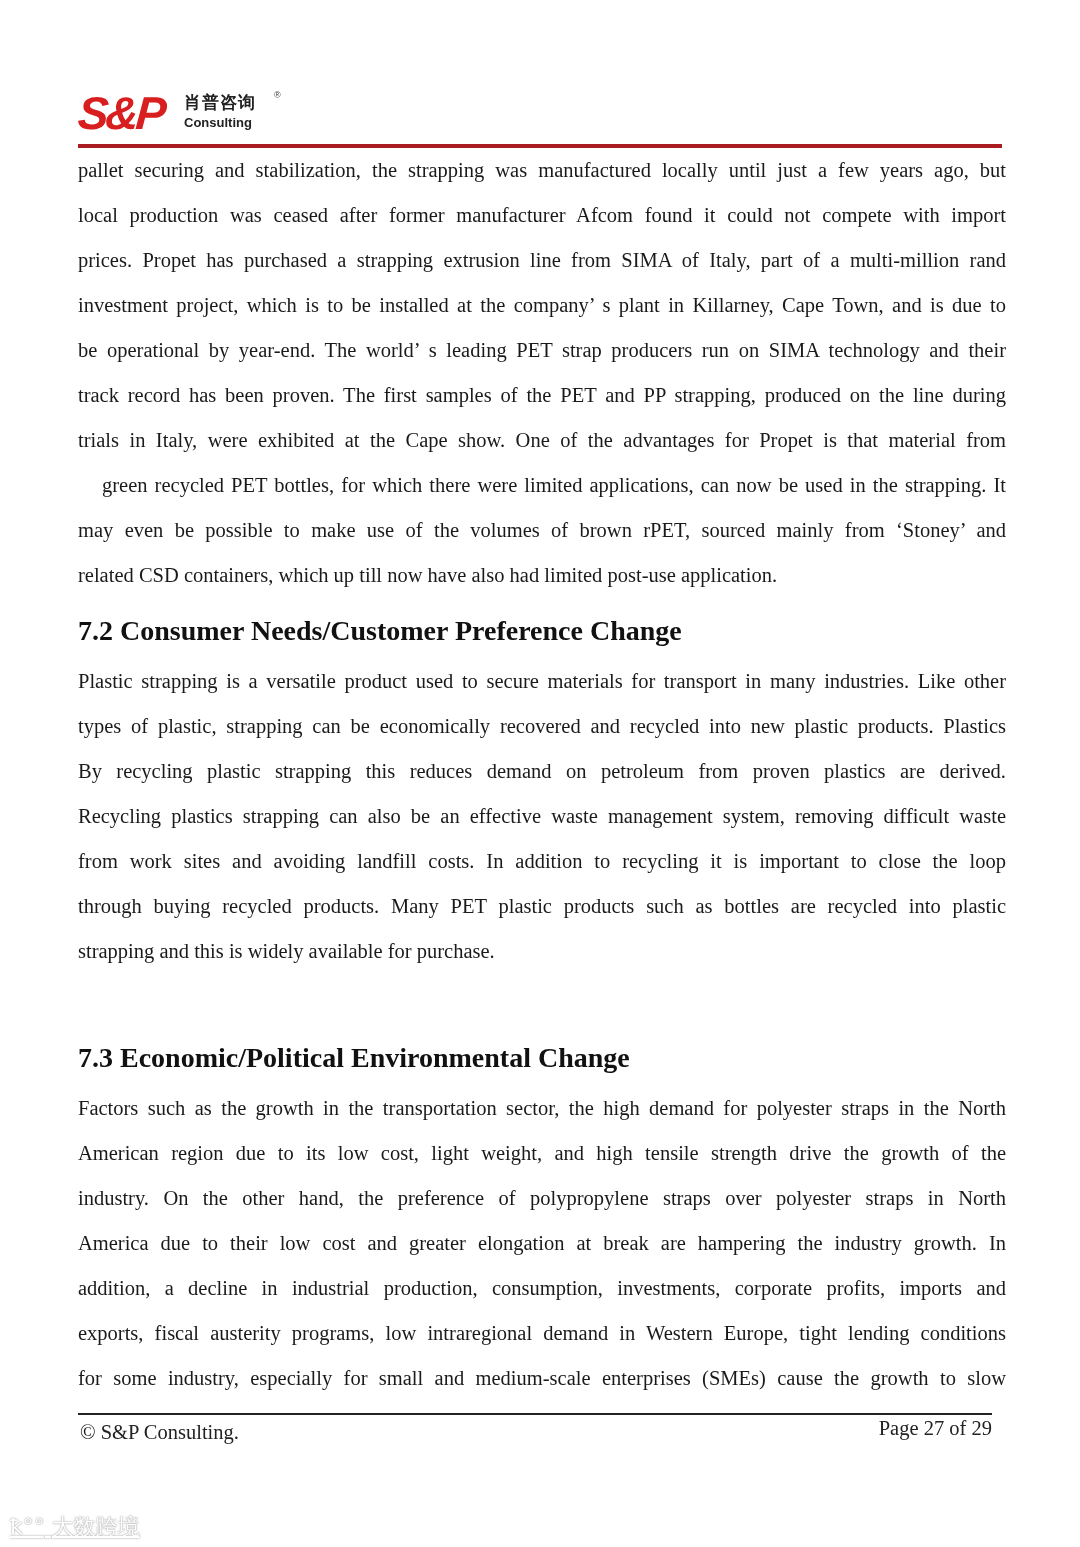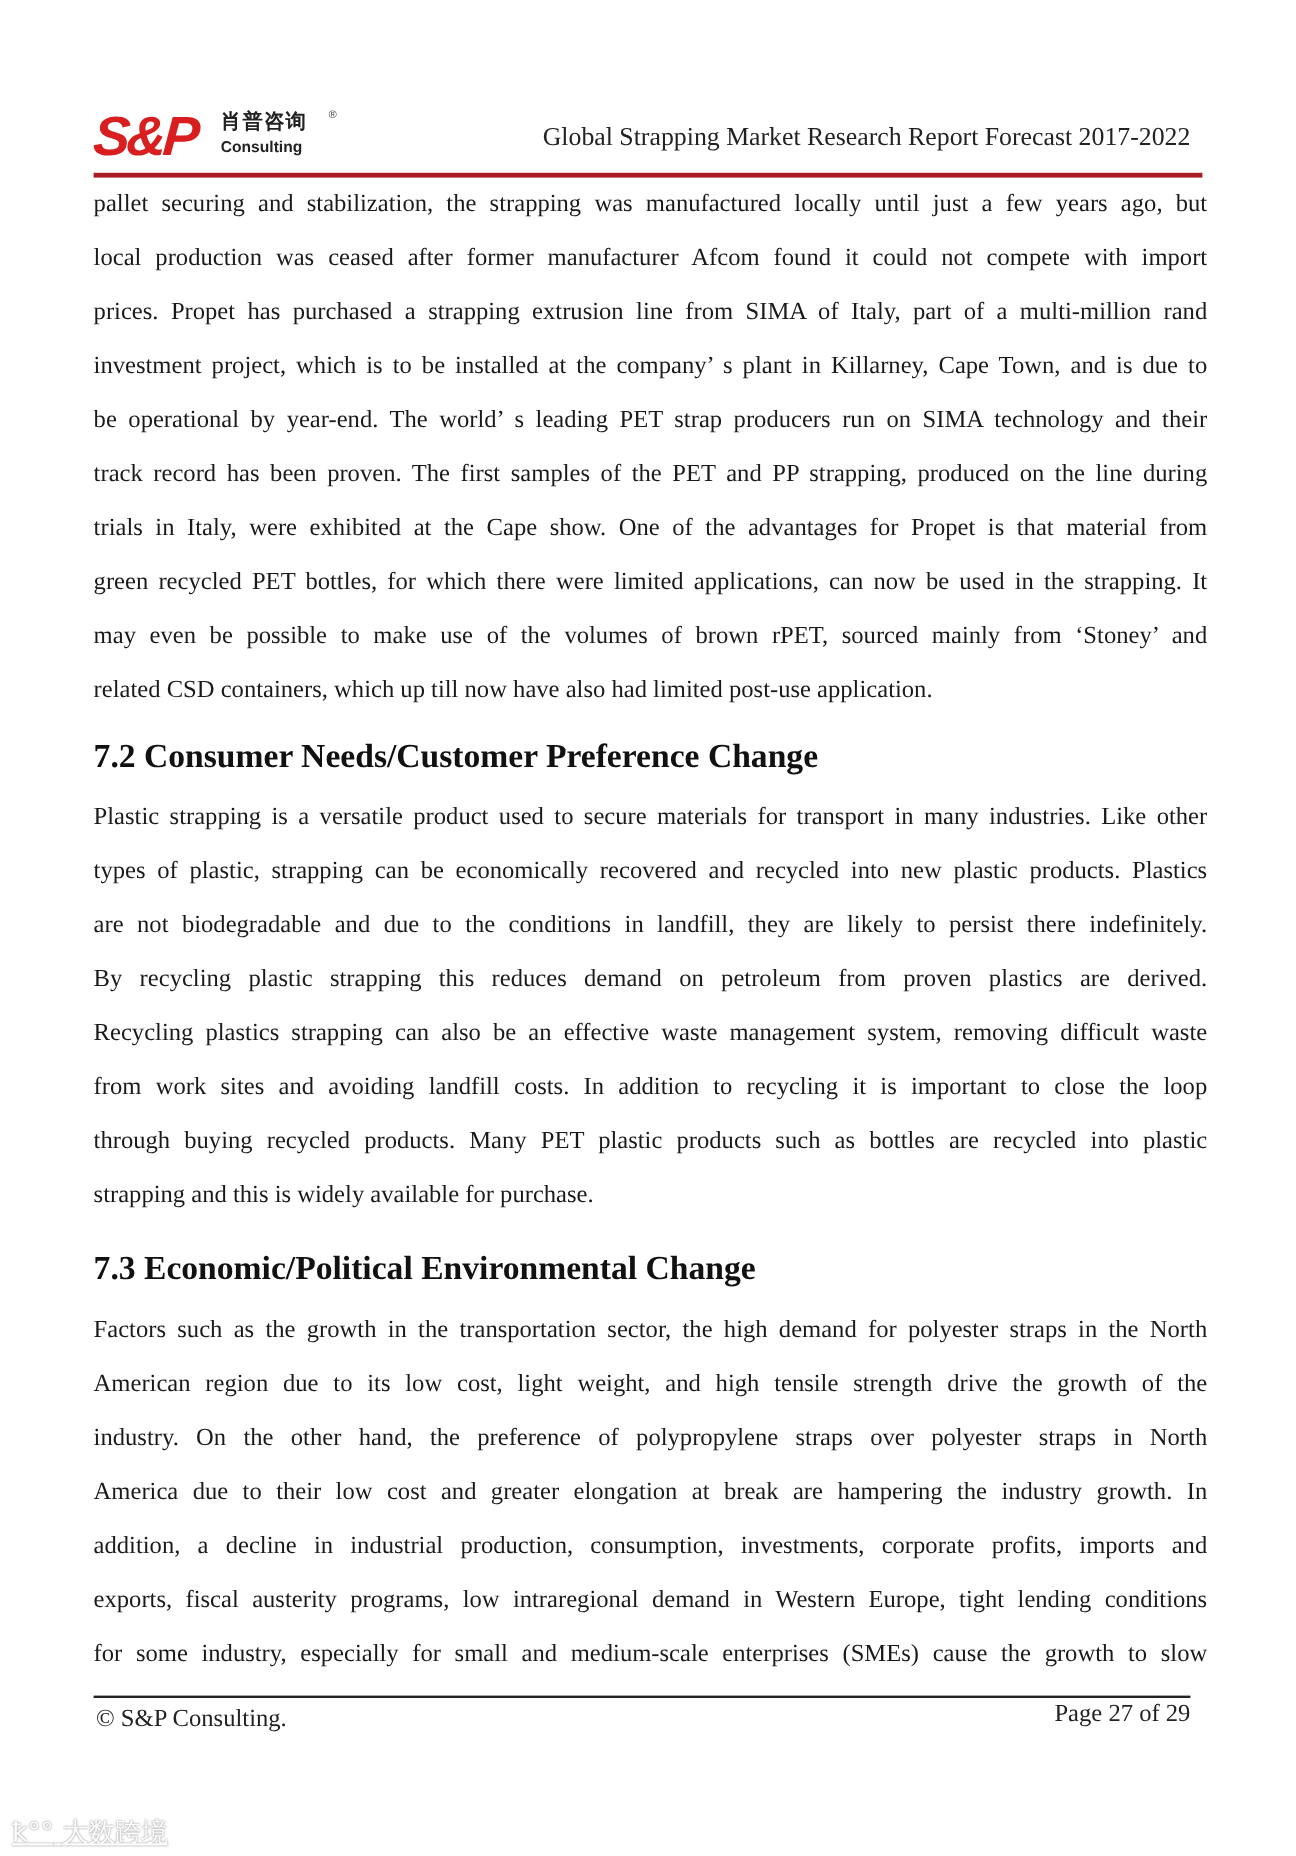--- a/index.html
+++ b/index.html
@@ -28,42 +28,40 @@
 </head>
 <body>
 
 <div class="header">
   <div class="logo">
     <span class="logo-sp">S&amp;P</span>
     <span class="logo-cn">肖普咨询</span>
     <span class="logo-reg">®</span>
     <span class="logo-en">Consulting</span>
   </div>
-  <div class="header-title">Global Strapping Market Research Report Forecast 2017-2022</div>
   <div class="header-rule"></div>
 </div>
 
 <div class="body-text" style="top:148px;">
   <div class="line" style="white-space: normal;">pallet securing and stabilization, the strapping was manufactured locally until just a few years ago, but</div>
   <div class="line" style="white-space: normal;">local production was ceased after former manufacturer Afcom found it could not compete with import</div>
   <div class="line" style="white-space: normal;">prices. Propet has purchased a strapping extrusion line from SIMA of Italy, part of a multi-million rand</div>
   <div class="line" style="white-space: normal;">investment project, which is to be installed at the company’ s plant in Killarney, Cape Town, and is due to</div>
   <div class="line" style="white-space: normal;">be operational by year-end. The world’ s leading PET strap producers run on SIMA technology and their</div>
   <div class="line" style="white-space: normal;">track record has been proven. The first samples of the PET and PP strapping, produced on the line during</div>
   <div class="line" style="white-space: normal;">trials in Italy, were exhibited at the Cape show. One of the advantages for Propet is that material from</div>
-  <div class="line" style="white-space: normal;">green recycled PET bottles, for which there were limited applications, can now be used in the strapping. It</div>
+  <div class="line" style="white-space: normal; margin-left: 24px;">green recycled PET bottles, for which there were limited applications, can now be used in the strapping. It</div>
   <div class="line" style="white-space: normal;">may even be possible to make use of the volumes of brown rPET, sourced mainly from ‘Stoney’ and</div>
   <div class="line last" style="white-space: normal;">related CSD containers, which up till now have also had limited post-use application.</div>
 </div>
 
 <div class="body-text" style="top:603px;">
   <div class="heading">7.2 Consumer Needs/Customer Preference Change</div>
   <div class="line" style="white-space: normal;">Plastic strapping is a versatile product used to secure materials for transport in many industries. Like other</div>
   <div class="line" style="white-space: normal;">types of plastic, strapping can be economically recovered and recycled into new plastic products. Plastics</div>
-  <div class="line" style="white-space: normal;">are not biodegradable and due to the conditions in landfill, they are likely to persist there indefinitely.</div>
   <div class="line" style="white-space: normal;">By recycling plastic strapping this reduces demand on petroleum from proven plastics are derived.</div>
   <div class="line" style="white-space: normal;">Recycling plastics strapping can also be an effective waste management system, removing difficult waste</div>
   <div class="line" style="white-space: normal;">from work sites and avoiding landfill costs. In addition to recycling it is important to close the loop</div>
   <div class="line" style="white-space: normal;">through buying recycled products. Many PET plastic products such as bottles are recycled into plastic</div>
   <div class="line last" style="white-space: normal;">strapping and this is widely available for purchase.</div>
 </div>
 
 <div class="body-text" style="top:1030px;">
   <div class="heading">7.3 Economic/Political Environmental Change</div>
   <div class="line" style="white-space: normal;">Factors such as the growth in the transportation sector, the high demand for polyester straps in the North</div>

